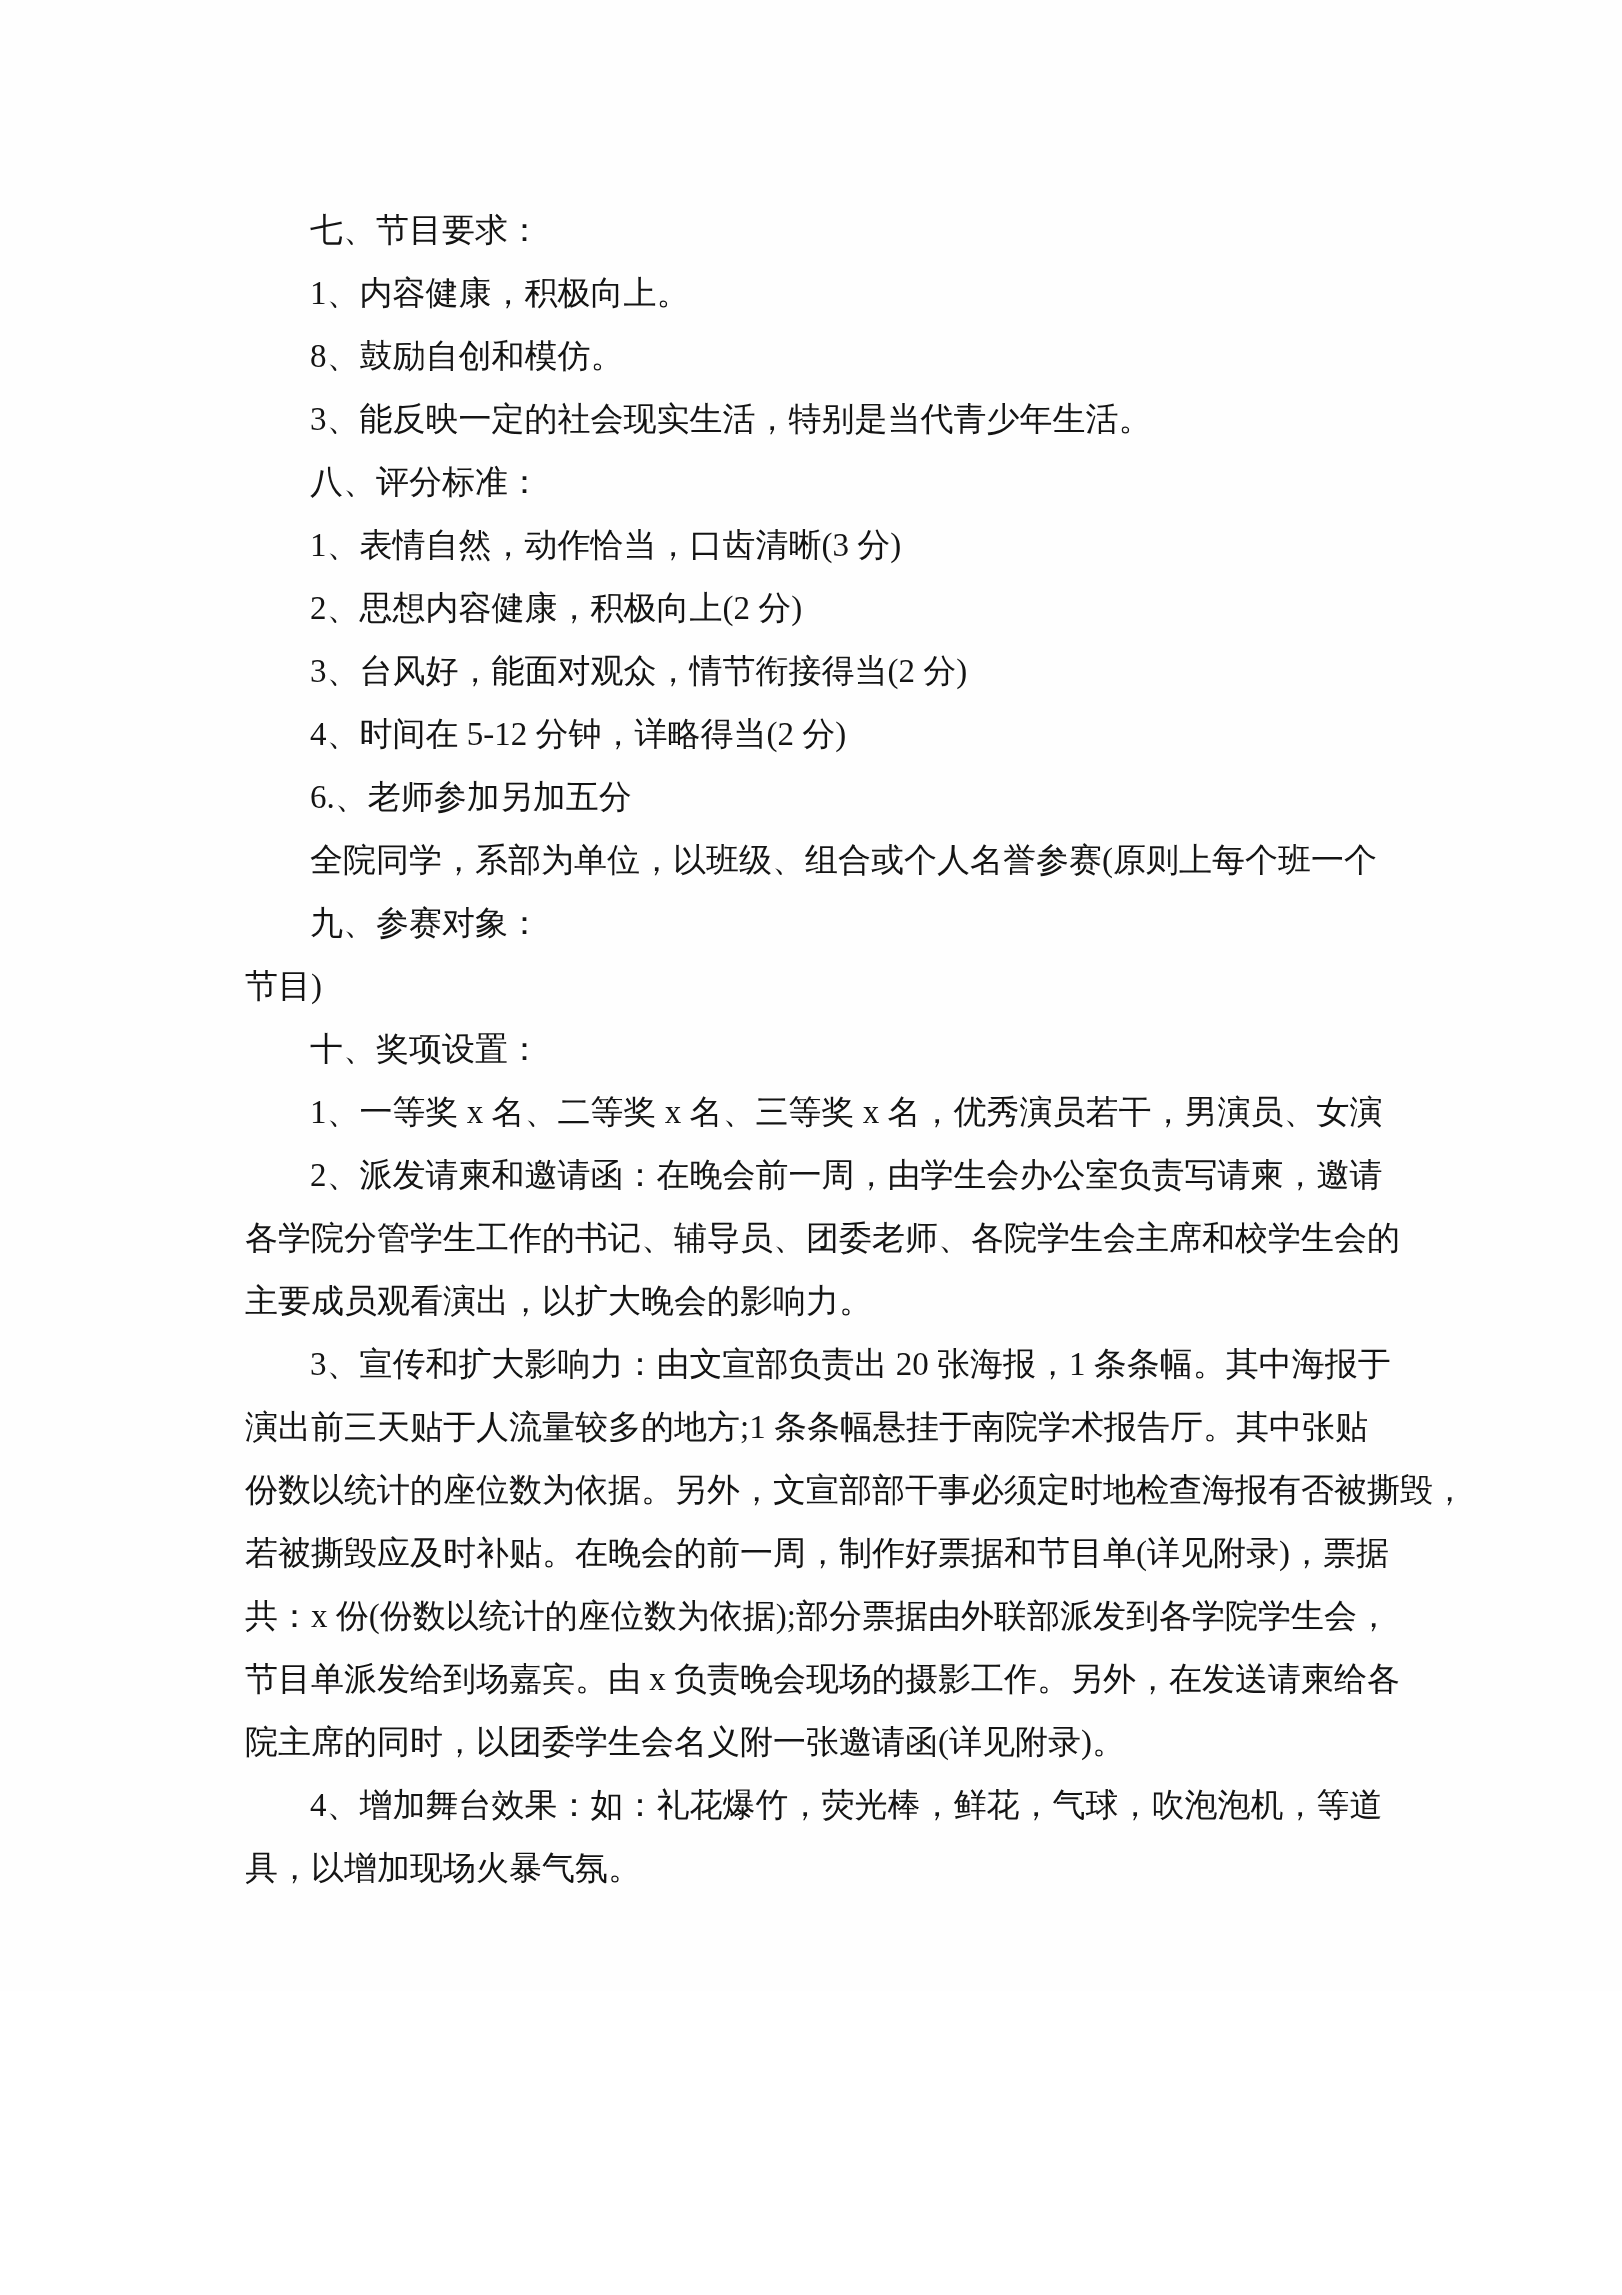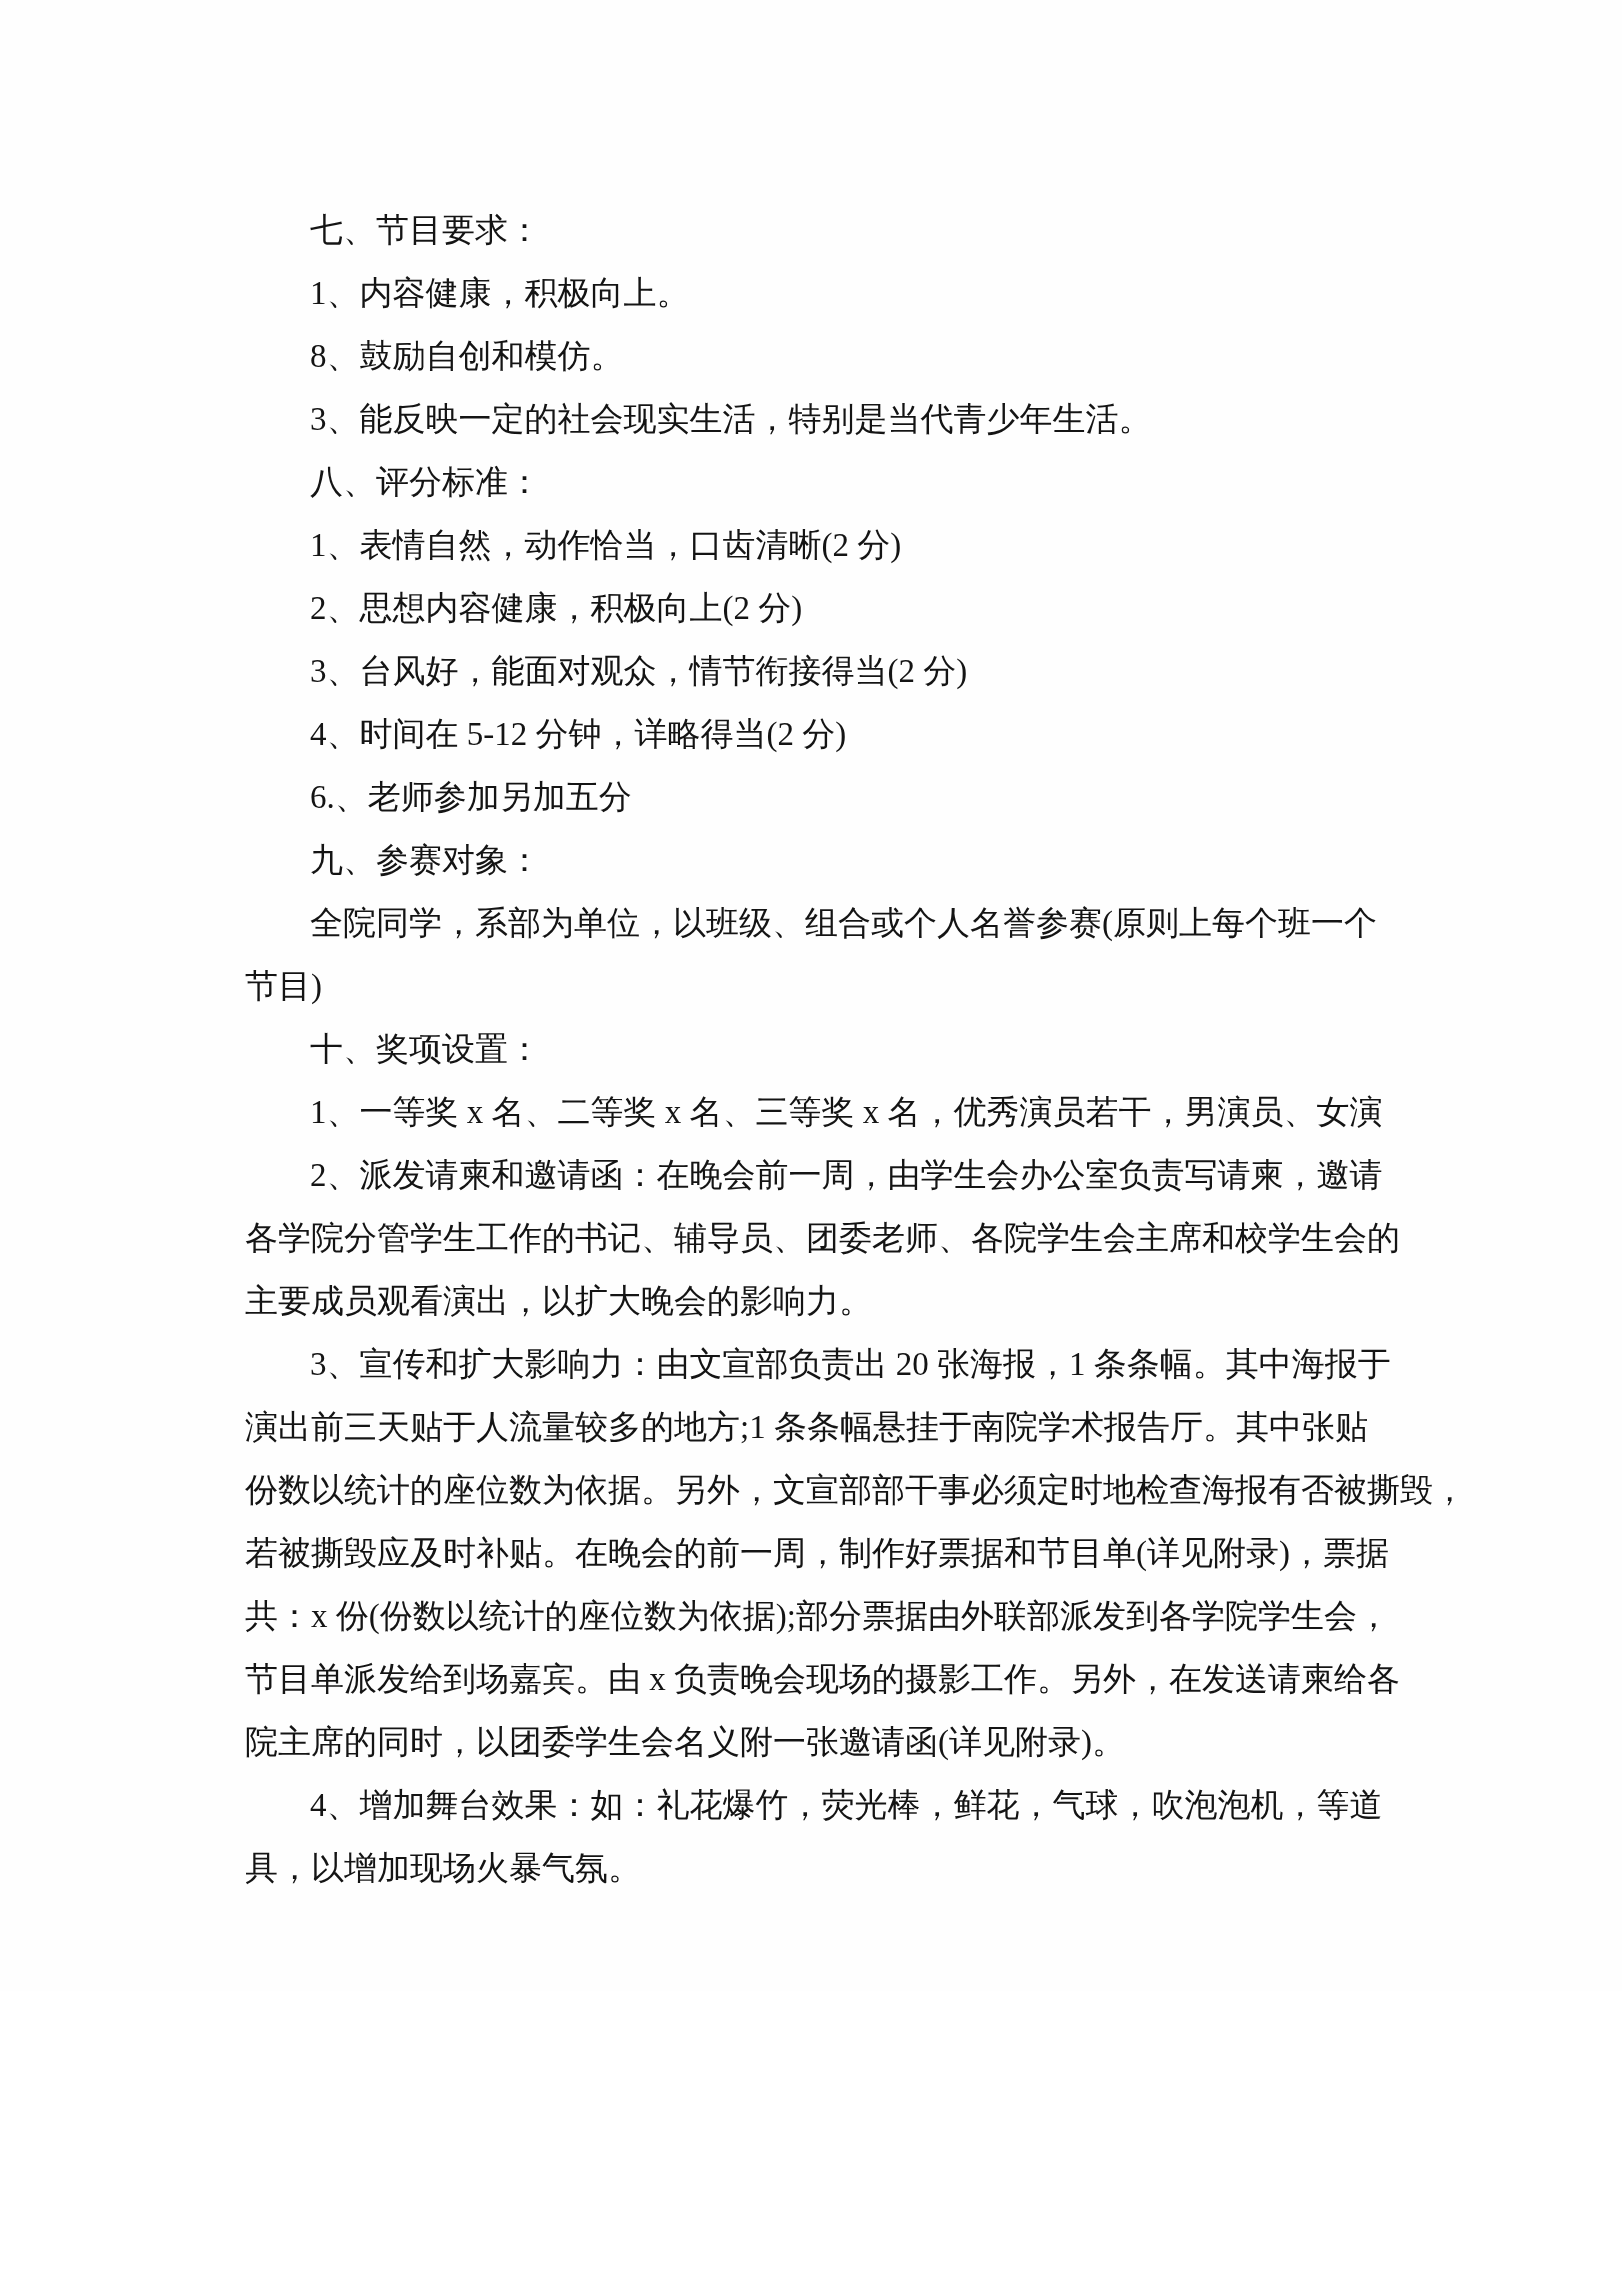--- a/index.html
+++ b/index.html
@@ -37,27 +37,27 @@
 </head>
 <body>
 
 <div class="page">
   <div class="doc-body" id="doc-body" style="color: rgb(20, 20, 20);">
       <div class="line indent">七、节目要求：</div>
       <div class="line indent">1、内容健康，积极向上。</div>
       <div class="line indent">8、鼓励自创和模仿。</div>
       <div class="line indent">3、能反映一定的社会现实生活，特别是当代青少年生活。</div>
       <div class="line indent">八、评分标准：</div>
-      <div class="line indent">1、表情自然，动作恰当，口齿清晰(2 分)</div>
+      <div class="line indent">1、表情自然，动作恰当，口齿清晰(3 分)</div>
       <div class="line indent">2、思想内容健康，积极向上(2 分)</div>
       <div class="line indent">3、台风好，能面对观众，情节衔接得当(2 分)</div>
       <div class="line indent">4、时间在 5-12 分钟，详略得当(2 分)</div>
       <div class="line indent">6.、老师参加另加五分</div>
+      <div class="line indent">全院同学，系部为单位，以班级、组合或个人名誉参赛(原则上每个班一个</div>
       <div class="line indent">九、参赛对象：</div>
-      <div class="line indent">全院同学，系部为单位，以班级、组合或个人名誉参赛(原则上每个班一个</div>
       <div class="line">节目)</div>
       <div class="line indent">十、奖项设置：</div>
       <div class="line indent">1、一等奖 x 名、二等奖 x 名、三等奖 x 名，优秀演员若干，男演员、女演</div>
       <div class="line indent">2、派发请柬和邀请函：在晚会前一周，由学生会办公室负责写请柬，邀请</div>
       <div class="line">各学院分管学生工作的书记、辅导员、团委老师、各院学生会主席和校学生会的</div>
       <div class="line">主要成员观看演出，以扩大晚会的影响力。</div>
       <div class="line indent">3、宣传和扩大影响力：由文宣部负责出 20 张海报，1 条条幅。其中海报于</div>
       <div class="line">演出前三天贴于人流量较多的地方;1 条条幅悬挂于南院学术报告厅。其中张贴</div>
       <div class="line">份数以统计的座位数为依据。另外，文宣部部干事必须定时地检查海报有否被撕毁，</div>
       <div class="line">若被撕毁应及时补贴。在晚会的前一周，制作好票据和节目单(详见附录)，票据</div>

